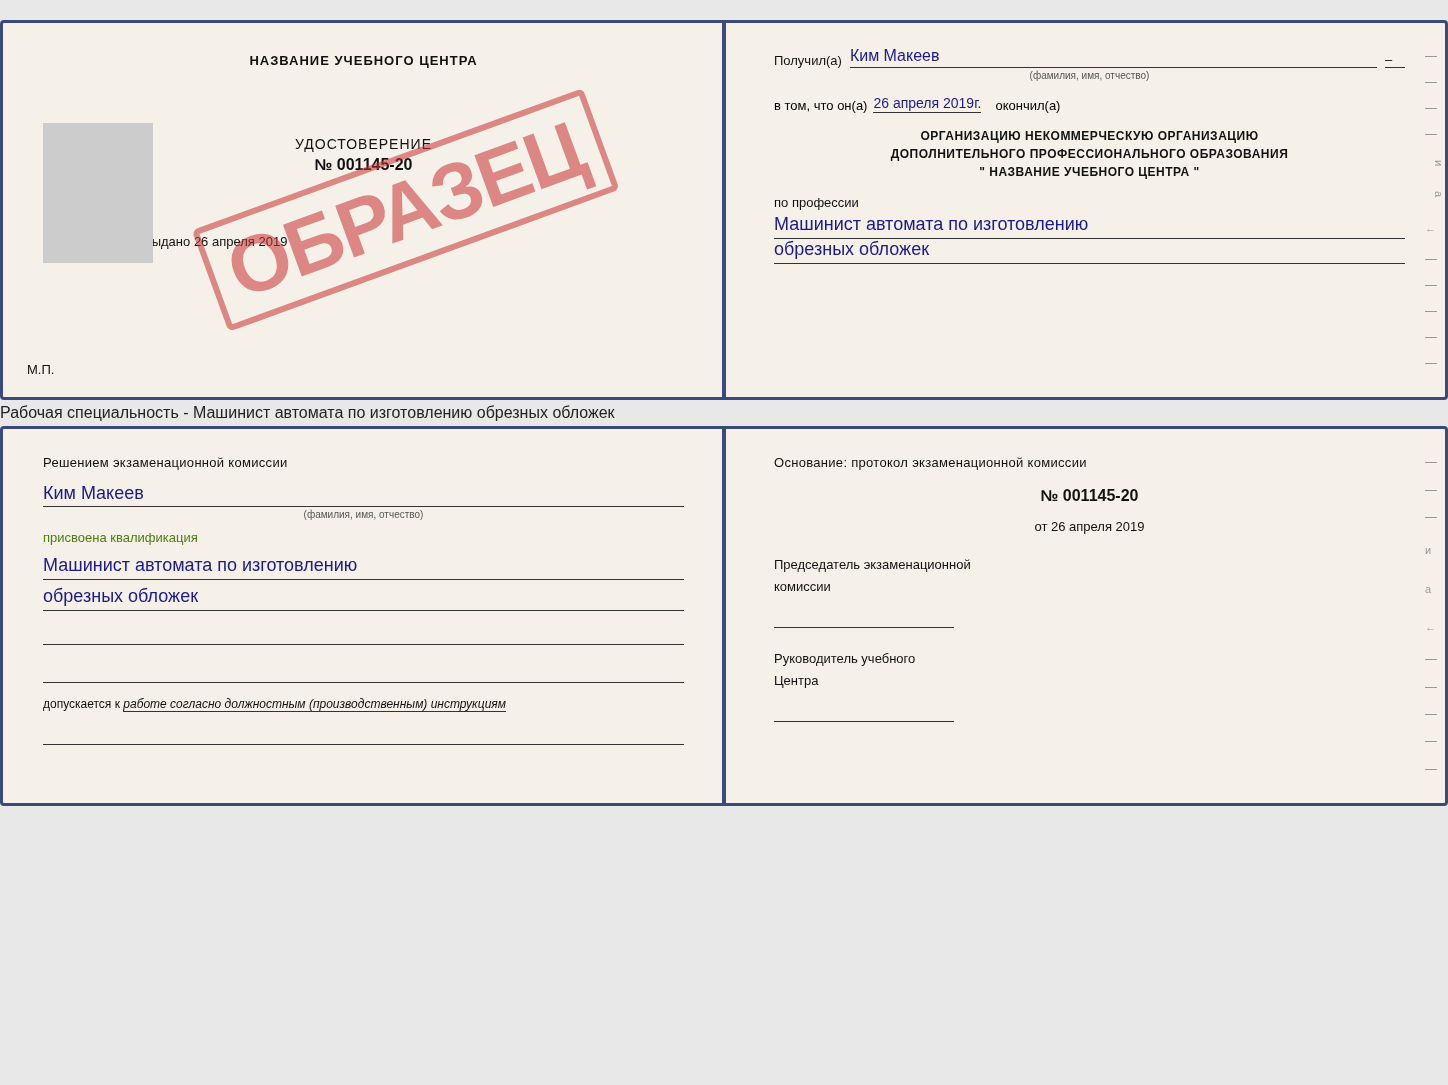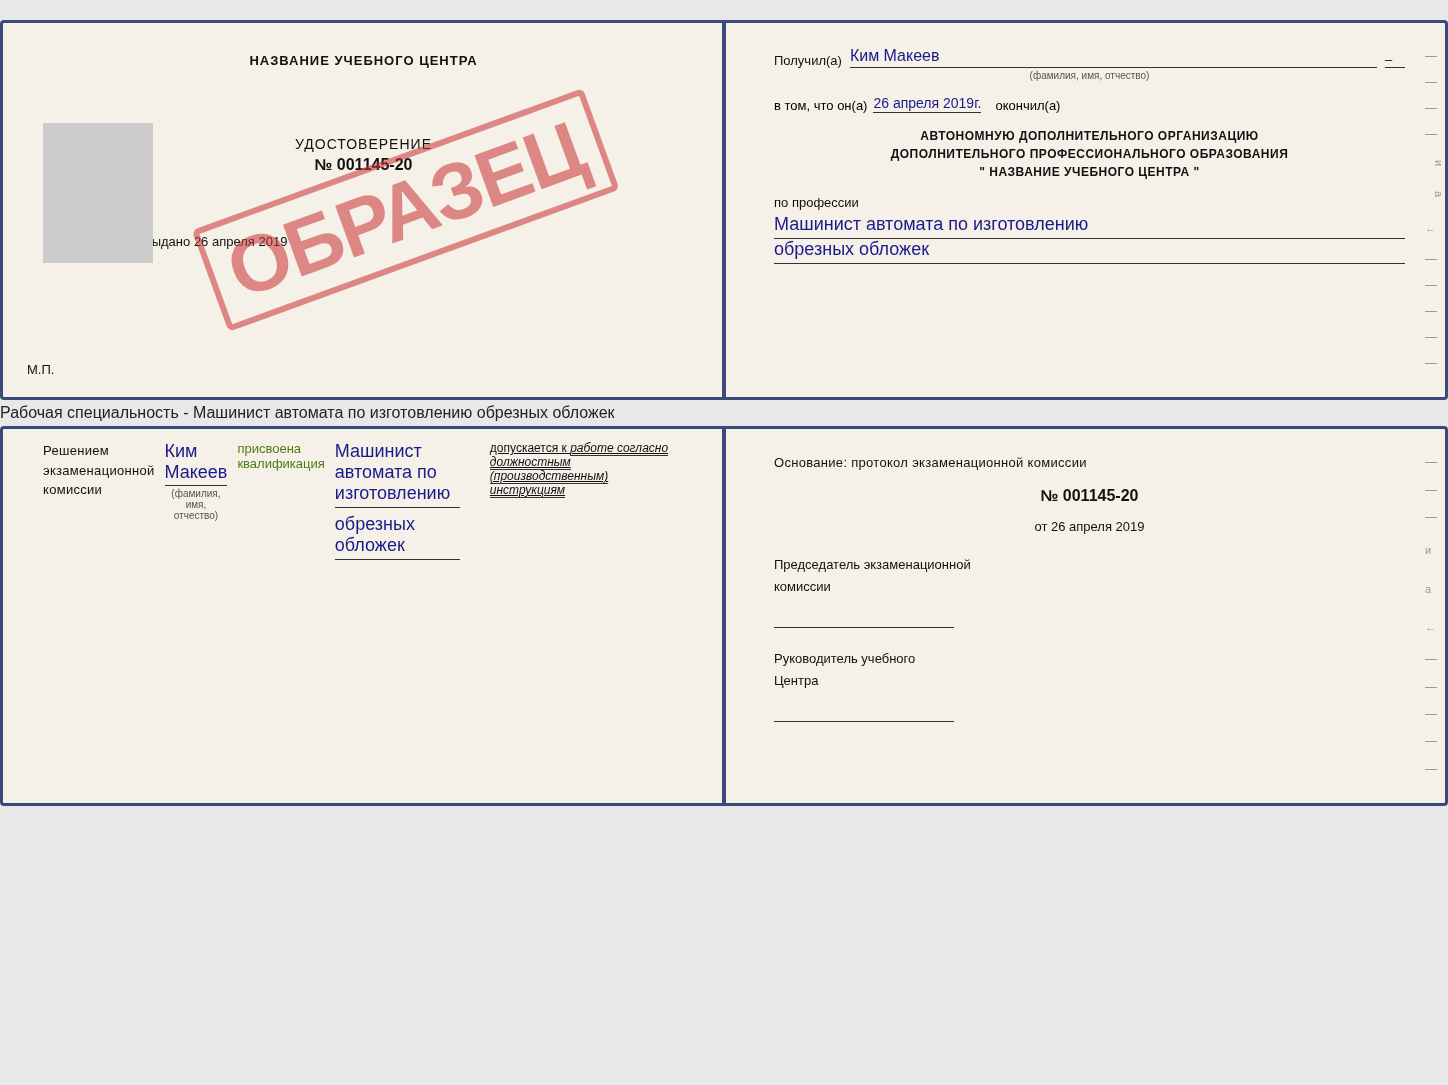--- a/index.html
+++ b/index.html
@@ -245,26 +245,25 @@
       left: 50%;
       top: 0;
       bottom: 0;
       width: 4px;
       background: #3a4a7a;
       transform: translateX(-50%);
     }
 
     .bottom-left {
       width: 50%;
-      padding: 12px 40px;
-      display: flex;
-      flex-direction: row;
+      padding: 24px 40px;
+      display: flex;
+      flex-direction: column;
       gap: 10px;
       position: relative;
-      justify-content: space-between;
     }
 
     .bottom-right {
       width: 50%;
       padding: 24px 40px 24px 50px;
       display: flex;
       flex-direction: column;
       gap: 14px;
       position: relative;
     }
@@ -423,21 +422,21 @@
         <div class="field-sub">(фамилия, имя, отчество)</div>
       </div>
 
       <div class="in-tom-row">
         <span class="field-label" style="font-size:13px; font-family:Arial,sans-serif;">в том, что он(а)</span>
         <span class="date-handwritten">26 апреля 2019г.</span>
         <span style="font-size:13px; font-family:Arial,sans-serif; margin-left:8px;">окончил(а)</span>
       </div>
 
       <div>
-        <div class="center-text">АВТОНОМНУЮ ДОПОЛНИТЕЛЬНОГО ОРГАНИЗАЦИЮ</div>
+        <div class="center-text">ОРГАНИЗАЦИЮ НЕКОММЕРЧЕСКУЮ ОРГАНИЗАЦИЮ</div>
         <div class="center-text">ДОПОЛНИТЕЛЬНОГО ПРОФЕССИОНАЛЬНОГО ОБРАЗОВАНИЯ</div>
         <div class="center-text">"  НАЗВАНИЕ УЧЕБНОГО ЦЕНТРА  "</div>
       </div>
 
       <div>
         <div style="font-size:13px; font-family:Arial,sans-serif; color:#111;">по профессии</div>
         <div class="profession-handwritten">Машинист автомата по изготовлению</div>
         <div class="profession-line2">обрезных обложек</div>
       </div>
 
@@ -476,21 +475,21 @@
 
       <div>
         <div class="qual-handwritten">Машинист автомата по изготовлению</div>
         <div class="qual-handwritten" style="margin-top:6px;">обрезных обложек</div>
       </div>
 
       <div class="blank-line"></div>
       <div class="blank-line"></div>
 
       <div>
-        <div style="font-size:12px; font-family:Arial,sans-serif; color:#111;text-decoration:underline;">
+        <div style="font-size:12px; font-family:Arial,sans-serif; color:#111;">
           <span>допускается к</span>
           <span class="допускается-italic">работе согласно должностным (производственным) инструкциям</span>
         </div>
       </div>
 
       <div class="blank-line"></div>
 
     </div>
 
     <div class="bottom-right">

